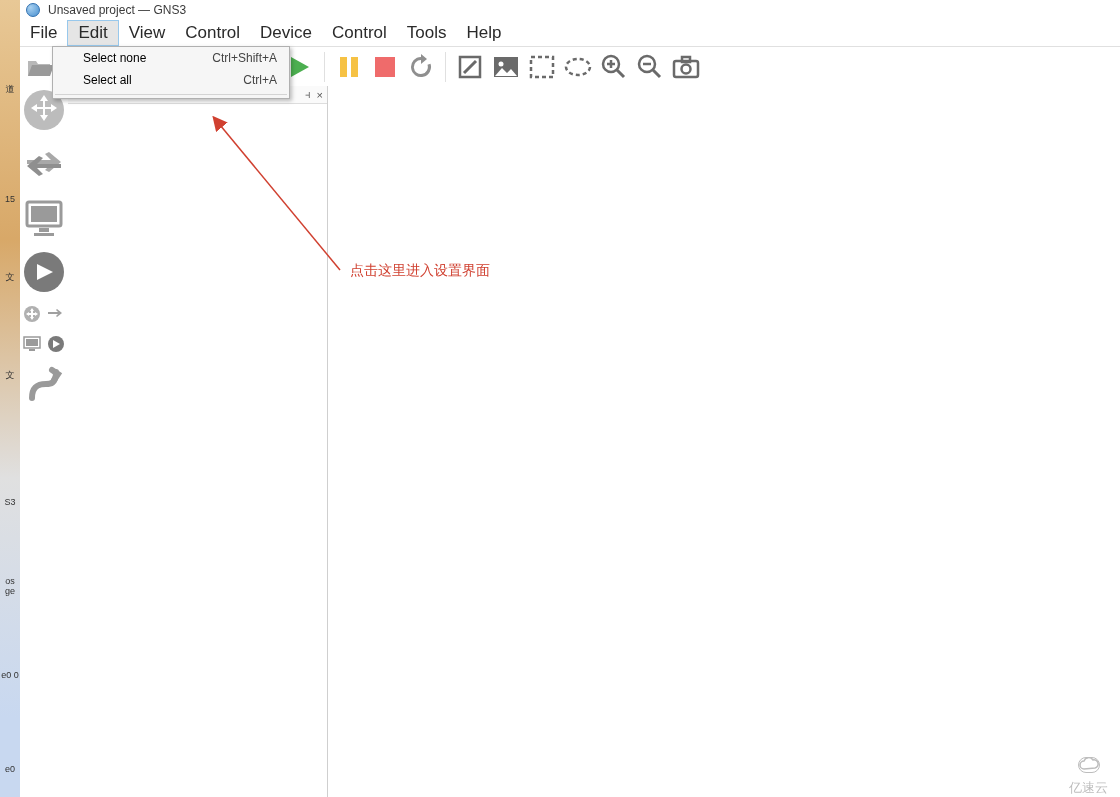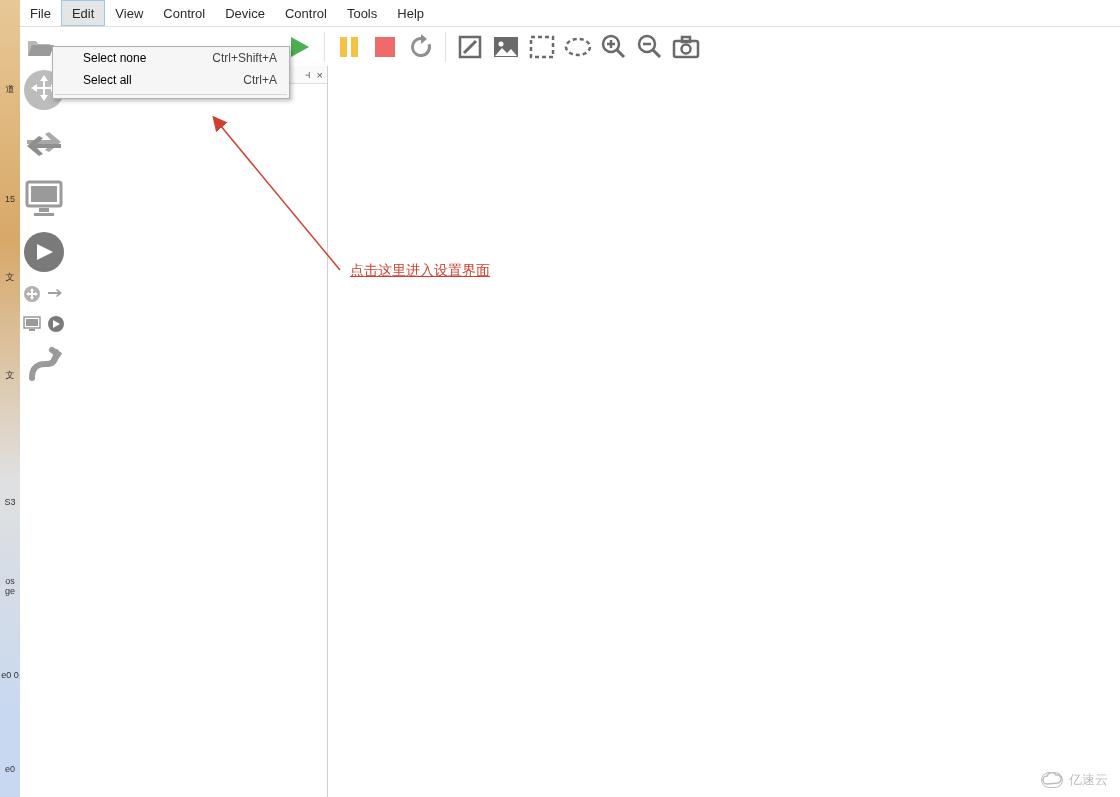--- a/index.html
+++ b/index.html
@@ -6,21 +6,21 @@
 body { width: 1120px; height: 797px; font-family: "Microsoft YaHei", Arial, sans-serif; font-size: 12px; overflow: hidden; background: #f0f0f0; position: relative; }
 
 .desktop-strip { position: absolute; left: 0; top: 0; width: 20px; height: 797px; background: linear-gradient(180deg,#e8c896 0%, #d8a868 30%, #e0e0e0 60%, #c8d8f0 90%); z-index: 0; }
 
 .app-window { position: absolute; left: 20px; top: 0; width: 1100px; height: 797px; background: #fff; display: flex; flex-direction: column; }
 
 .titlebar { height: 20px; background: #fff; display: flex; align-items: center; padding: 0 6px; gap: 8px; border-bottom: 0; }
 .app-icon { width: 14px; height: 14px; border-radius: 50%; background: radial-gradient(circle at 30% 30%, #a8d0f0, #4890d0); border: 1px solid #3070b0; }
 .titlebar-title { color: #3a3a3a; font-size: 12px; }
 
-.menubar { height: 26px; background: #fff; display: flex; align-items: stretch; border-bottom: 0; font-size: 13px; }
+.menubar { height: 26px; background: #fff; display: flex; align-items: stretch; border-bottom: 0; font-size: 17px; }
 .menu-item { padding: 0 10px; display: flex; align-items: center; cursor: default; color: #2a2a2a; }
 .menu-item.open { background: #e5e5e5; border: 1px solid #98c8ec; }
 
 .toolbar { height: 40px; background: #fff; border-top: 1px solid #e0e0e0; display: flex; align-items: center; padding: 0 4px; gap: 4px; position: relative; z-index: 1; }
 .tb-btn { width: 32px; height: 32px; display: flex; align-items: center; justify-content: center; cursor: default; }
 .tb-sep { width: 1px; height: 30px; background: #e0e0e0; margin: 0 4px; }
 
 .workspace { flex: 1; display: flex; position: relative; }
 .left-toolbar { width: 48px; background: #fff; display: flex; flex-direction: column; align-items: center; padding-top: 2px; gap: 10px; border-right: 0; }
 .left-btn { width: 44px; height: 44px; display: flex; align-items: center; justify-content: center; }
@@ -31,24 +31,24 @@
 .canvas-area { flex: 1; background: #fff; position: relative; }
 
 .dropdown-menu { position: absolute; left: 52px; top: 46px; width: 238px; background: #f6f6f6; border: 1px solid #b0b0b0; box-shadow: 2px 2px 4px rgba(0,0,0,.25); z-index: 10; }
 .dd-item { height: 22px; display: flex; align-items: center; position: relative; padding-left: 30px; }
 .dd-item .label { flex: 1; }
 .dd-item .shortcut { margin-right: 12px; color: #444; }
 .dd-item.highlight { background: #bfe0ff; }
 .dd-sep { height: 1px; background: #d4d4d4; margin: 3px 2px; }
 .dd-icon { position: absolute; left: 6px; width: 16px; height: 16px; display:flex; align-items:center; justify-content:center; }
 
-.annotation { position: absolute; left: 350px; top: 262px; color: #d04030; font-size: 14px; z-index: 5; text-decoration: underline; }
+.annotation { position: absolute; left: 350px; top: 262px; color: #d04030; font-size: 14px; z-index: 5; }
 .arrow-svg { position: absolute; left: 210px; top: 115px; z-index: 5; }
 
-.watermark { position: absolute; right: 12px; bottom: 8px; color: #bdbdbd; font-size: 13px; display: flex; align-items: center; gap: 6px; }
+.watermark { position: absolute; right: 12px; bottom: 0; color: #bdbdbd; font-size: 13px; display: flex; align-items: center; gap: 6px; flex-direction: column; }
 .wm-icon { width: 22px; height: 16px; border: 1.5px solid #bdbdbd; border-radius: 8px; position: relative; }
 
 .small-icons-row { display: flex; gap: 4px; }
 .small-icon-box { width: 20px; height: 20px; display:flex; align-items:center; justify-content:center; }
 
 .desktop-label { position: absolute; left: 0; width: 20px; font-size: 9px; color: #333; text-align: center; line-height: 10px; overflow: hidden; }
 </style>
 </head>
 <body>
 
@@ -57,20 +57,24 @@
 <div class="desktop-label" style="top:194px">15</div>
 <div class="desktop-label" style="top:272px">文</div>
 <div class="desktop-label" style="top:370px">文</div>
 <div class="desktop-label" style="top:497px">S3</div>
 <div class="desktop-label" style="top:576px">os ge</div>
 <div class="desktop-label" style="top:670px">e0 0</div>
 <div class="desktop-label" style="top:764px">e0</div>
 
 <div class="app-window">
 
+  <div class="titlebar">
+    <span class="app-icon"></span>
+    <span class="titlebar-title">Unsaved project — GNS3</span>
+  </div>
 
   <div class="menubar">
     <div class="menu-item">
         <span>File</span>
       </div>
     <div class="menu-item open">
         <span>Edit</span>
       </div>
     <div class="menu-item">
         <span>View</span>

